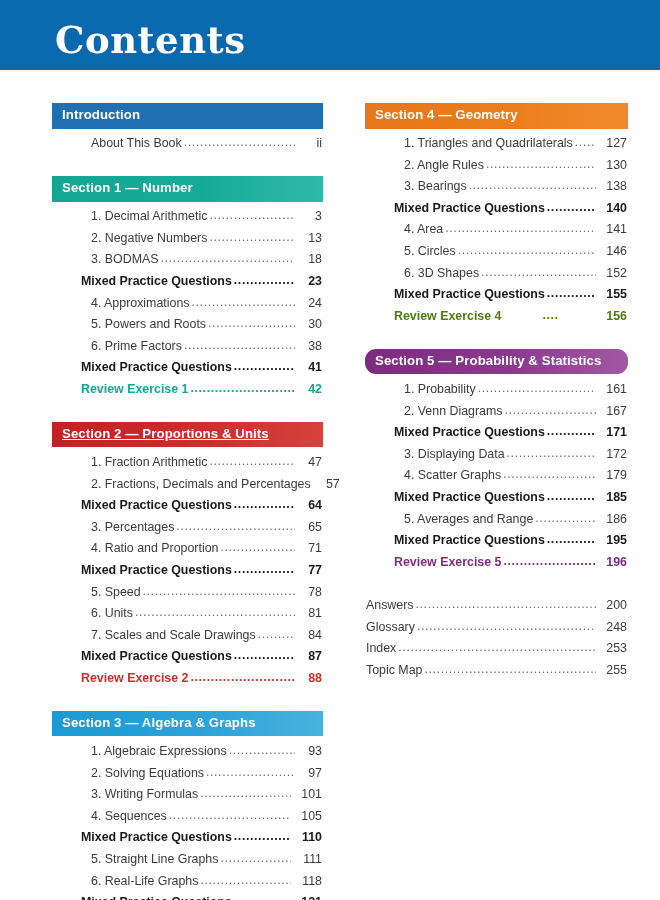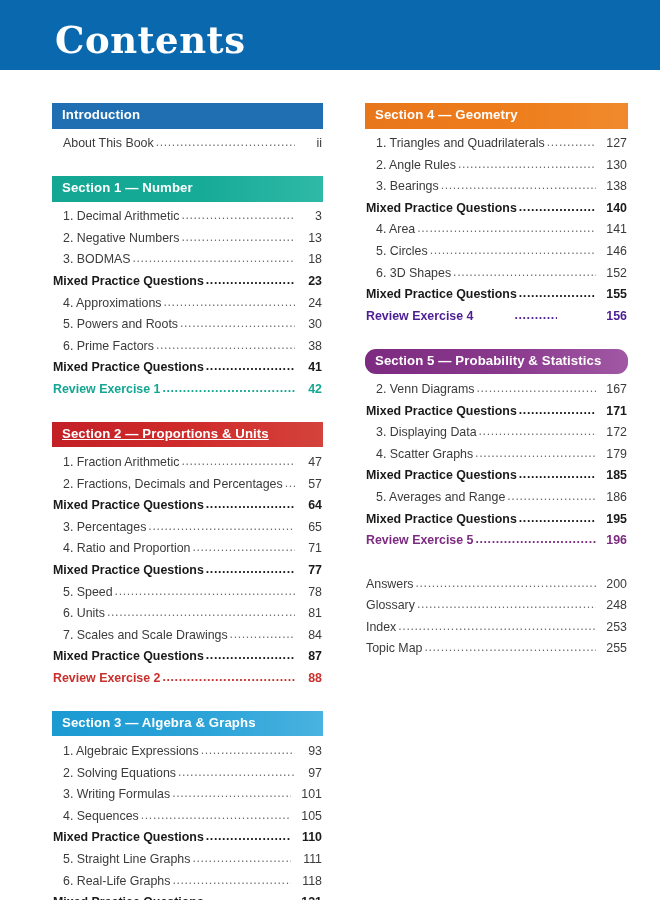--- a/index.html
+++ b/index.html
@@ -42,21 +42,21 @@
     line-height:1.25;
   }
   .bar-intro { background:#1f6fb2; }
   .bar-s1 { background:linear-gradient(90deg,#13a793 0%,#16ab97 55%,#2fb9a7 100%); }
   .bar-s2 { background:linear-gradient(90deg,#c32026 0%,#cf2b2b 50%,#d4423c 100%);text-decoration:underline; }
   .bar-s3 { background:linear-gradient(90deg,#1b9ad2 0%,#2ba3d8 55%,#49b2e0 100%); }
   .bar-s4 { background:linear-gradient(90deg,#e8761b 0%,#ee7d1c 55%,#f08a2c 100%); }
   .bar-s5 { background:linear-gradient(90deg,#7c2b80 0%,#8a3a8d 55%,#a158a4 100%);border-radius:11px; }
 
   
-  .entries { padding-top:4px; }
+  .entries { padding-top:4px;margin-left:28px; }
   .entry {
     display:flex;
     align-items:baseline;
     font-size:12.4px;
     color:#3b3b3b;
     line-height:1.0;
     padding:4.6px 0 4.6px 0;
     white-space:nowrap;
   }
   .entry .etitle { flex:0 0 auto; padding-left:11px; }
@@ -87,21 +87,21 @@
   .entry.mixed .etitle { padding-left:1px; }
   .entry.mixed .leader::before { color:#1a1a1a; }
 
   .entry.review { font-weight:bold; }
   .entry.review .etitle { padding-left:1px; }
 
   .entry.plain .etitle { padding-left:1px; }
 
   .rv-teal,   .rv-teal .leader::before   { color:#13a793; }
   .rv-red,    .rv-red .leader::before    { color:#c9302c; }
-  .rv-orange, .rv-orange .leader::before { color:#4c1d95;gap:39px; }
+  .rv-orange, .rv-orange .leader::before { color:#4d7c0f;gap:39px; }
   .rv-purple, .rv-purple .leader::before { color:#7c2b80; }
 
   .block { margin-bottom:22px; }
   .backmatter { margin-top:15px; }
 </style>
 </head>
 <body>
 
 <div class="masthead">
   <div class="masthead-title">Contents</div>
@@ -323,20 +323,25 @@
             <span class="etitle">Review Exercise 4</span>
             <span class="leader"></span>
             <span class="epage">156</span>
           </div>
         </div>
       </div>
       <div class="block">
         <div class="bar bar-s5">Section 5 — Probability &amp; Statistics</div>
         <div class="entries">
           <div class="entry  wide">
+            <span class="etitle">1. Probability</span>
+            <span class="leader"></span>
+            <span class="epage">161</span>
+          </div>
+          <div class="entry  wide">
             <span class="etitle">2. Venn Diagrams</span>
             <span class="leader"></span>
             <span class="epage">167</span>
           </div>
           <div class="entry mixed wide">
             <span class="etitle">Mixed Practice Questions</span>
             <span class="leader"></span>
             <span class="epage">171</span>
           </div>
           <div class="entry  wide">

